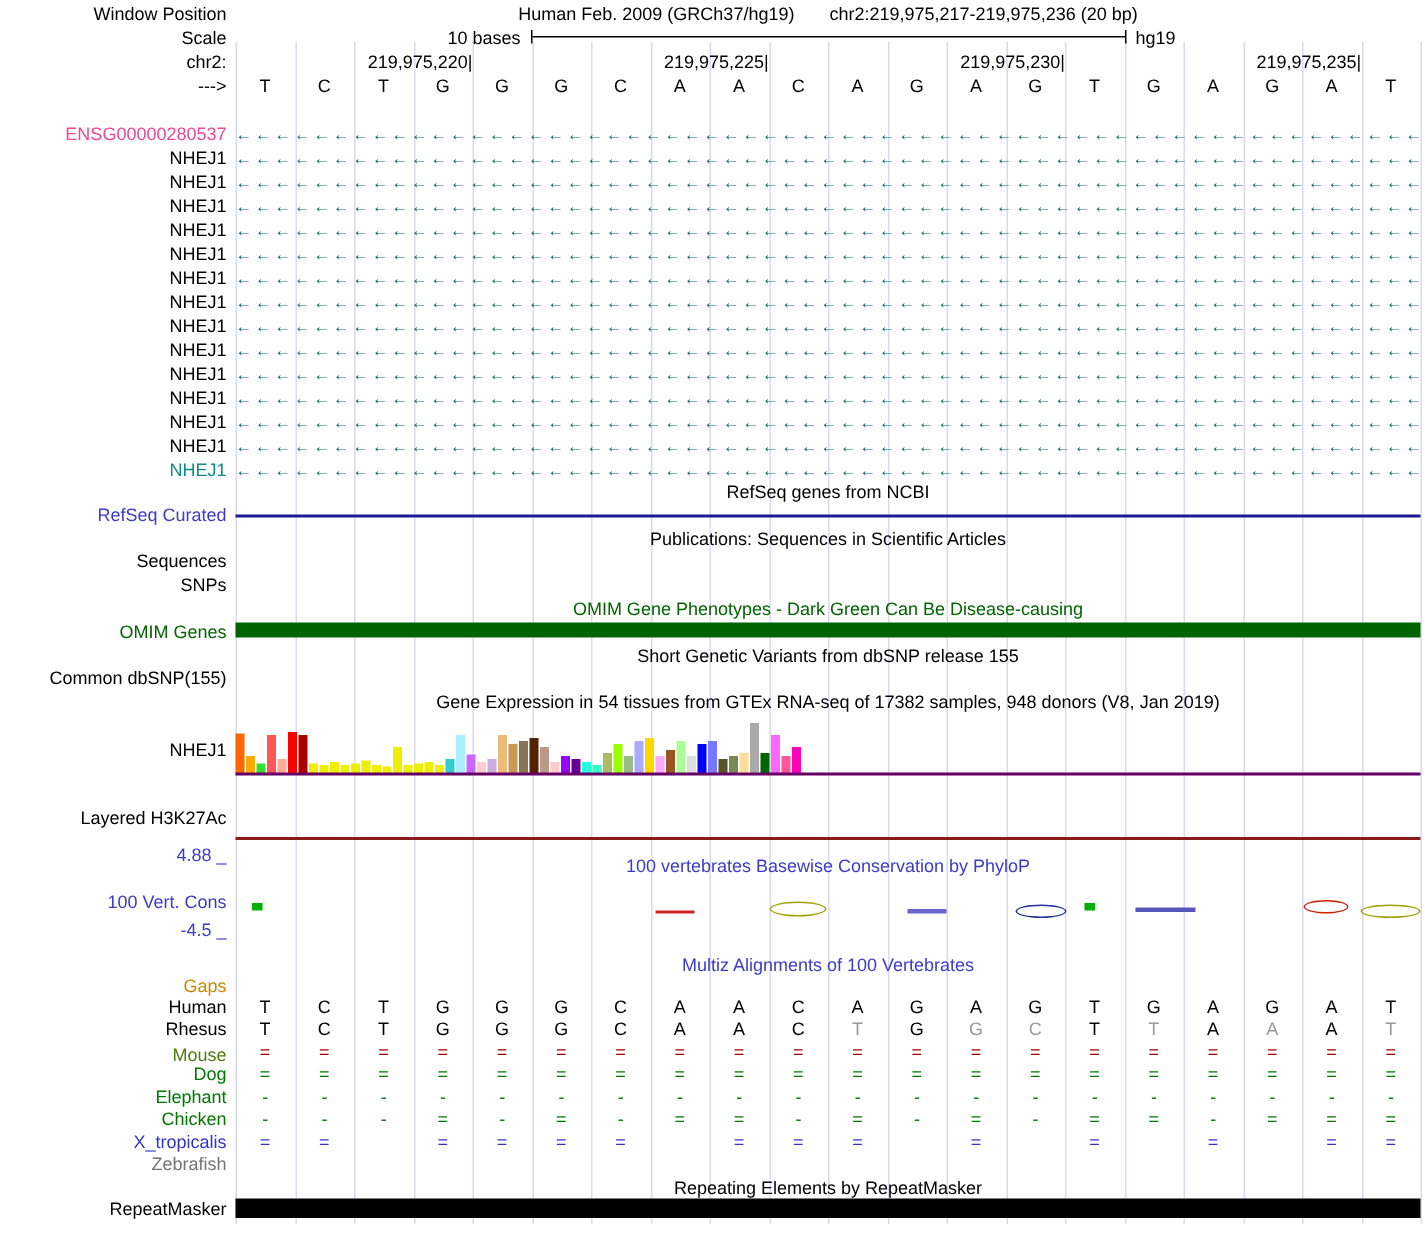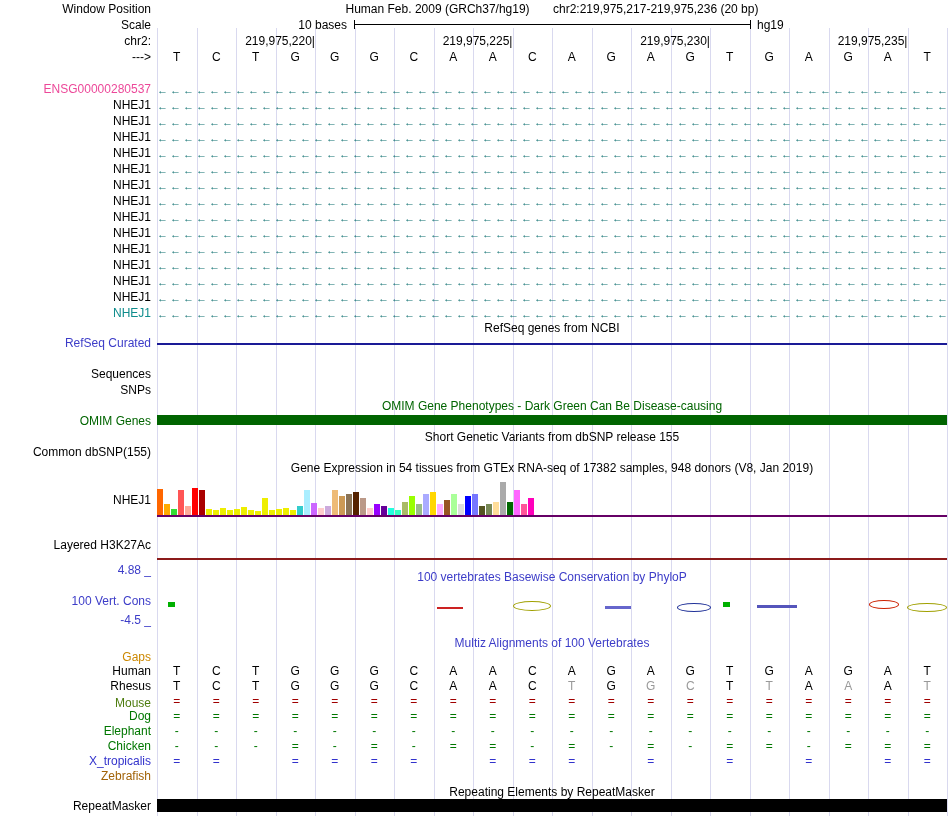--- a/index.html
+++ b/index.html
@@ -131,20 +131,21 @@
       <div class="row-label" style="top: 290px; color: rgb(0, 0, 0);">NHEJ1</div>
       <div class="arrows" style="top: 290px; color: rgb(14, 111, 111);">←←←←←←←←←←←←←←←←←←←←←←←←←←←←←←←←←←←←←←←←←←←←←←←←←←←←←←←←←←←←←←←←←←←←←←←←←←←←←←←←←←←←←←←←←←</div>
       <div class="row-label" style="top: 306px; color: rgb(14, 140, 140);">NHEJ1</div>
       <div class="arrows" style="top: 306px; color: rgb(14, 111, 111);">←←←←←←←←←←←←←←←←←←←←←←←←←←←←←←←←←←←←←←←←←←←←←←←←←←←←←←←←←←←←←←←←←←←←←←←←←←←←←←←←←←←←←←←←←←</div>
     </div>
 
   <div class="center-title" style="top:321px">RefSeq genes from NCBI</div>
   <div class="row-label c-blue" style="top:336px">RefSeq Curated</div>
   <div class="hline" style="top: 343px; height: 2px; background: rgb(26, 26, 150);"></div>
 
+  <div class="center-title" style="top:352px">Publications: Sequences in Scientific Articles</div>
   <div class="row-label" style="top:367px">Sequences</div>
   <div class="row-label" style="top:383px">SNPs</div>
 
   <div class="center-title c-green" style="top:399px">OMIM Gene Phenotypes - Dark Green Can Be Disease-causing</div>
   <div class="row-label c-green" style="top:414px">OMIM Genes</div>
   <div class="hline" style="top: 415px; height: 10px; background: rgb(0, 100, 0);"></div>
 
   <div class="center-title" style="top:430px">Short Genetic Variants from dbSNP release 155</div>
   <div class="row-label" style="top:445px">Common dbSNP(155)</div>
 
@@ -384,21 +385,21 @@
         <span class="cell" style="color: rgb(51, 51, 204);"></span>
         <span class="cell" style="color: rgb(51, 51, 204);">=</span>
         <span class="cell" style="color: rgb(51, 51, 204);"></span>
         <span class="cell" style="color: rgb(51, 51, 204);">=</span>
         <span class="cell" style="color: rgb(51, 51, 204);"></span>
         <span class="cell" style="color: rgb(51, 51, 204);">=</span>
         <span class="cell" style="color: rgb(51, 51, 204);"></span>
         <span class="cell" style="color: rgb(51, 51, 204);">=</span>
         <span class="cell" style="color: rgb(51, 51, 204);">=</span>
       </div>
-      <div class="row-label" style="top: 769px; line-height: 15px; color: #a16207; text-align: right;">Zebrafish</div>
+      <div class="row-label" style="top: 769px; line-height: 15px; color: #737373; text-align: right;">Zebrafish</div>
       <div class="content cells mz-row" style="top: 769px;">
         <span class="cell" style="color: rgb(51, 51, 204);"></span>
         <span class="cell" style="color: rgb(51, 51, 204);"></span>
         <span class="cell" style="color: rgb(51, 51, 204);"></span>
         <span class="cell" style="color: rgb(51, 51, 204);"></span>
         <span class="cell" style="color: rgb(51, 51, 204);"></span>
         <span class="cell" style="color: rgb(51, 51, 204);"></span>
         <span class="cell" style="color: rgb(51, 51, 204);"></span>
         <span class="cell" style="color: rgb(51, 51, 204);"></span>
         <span class="cell" style="color: rgb(51, 51, 204);"></span>

